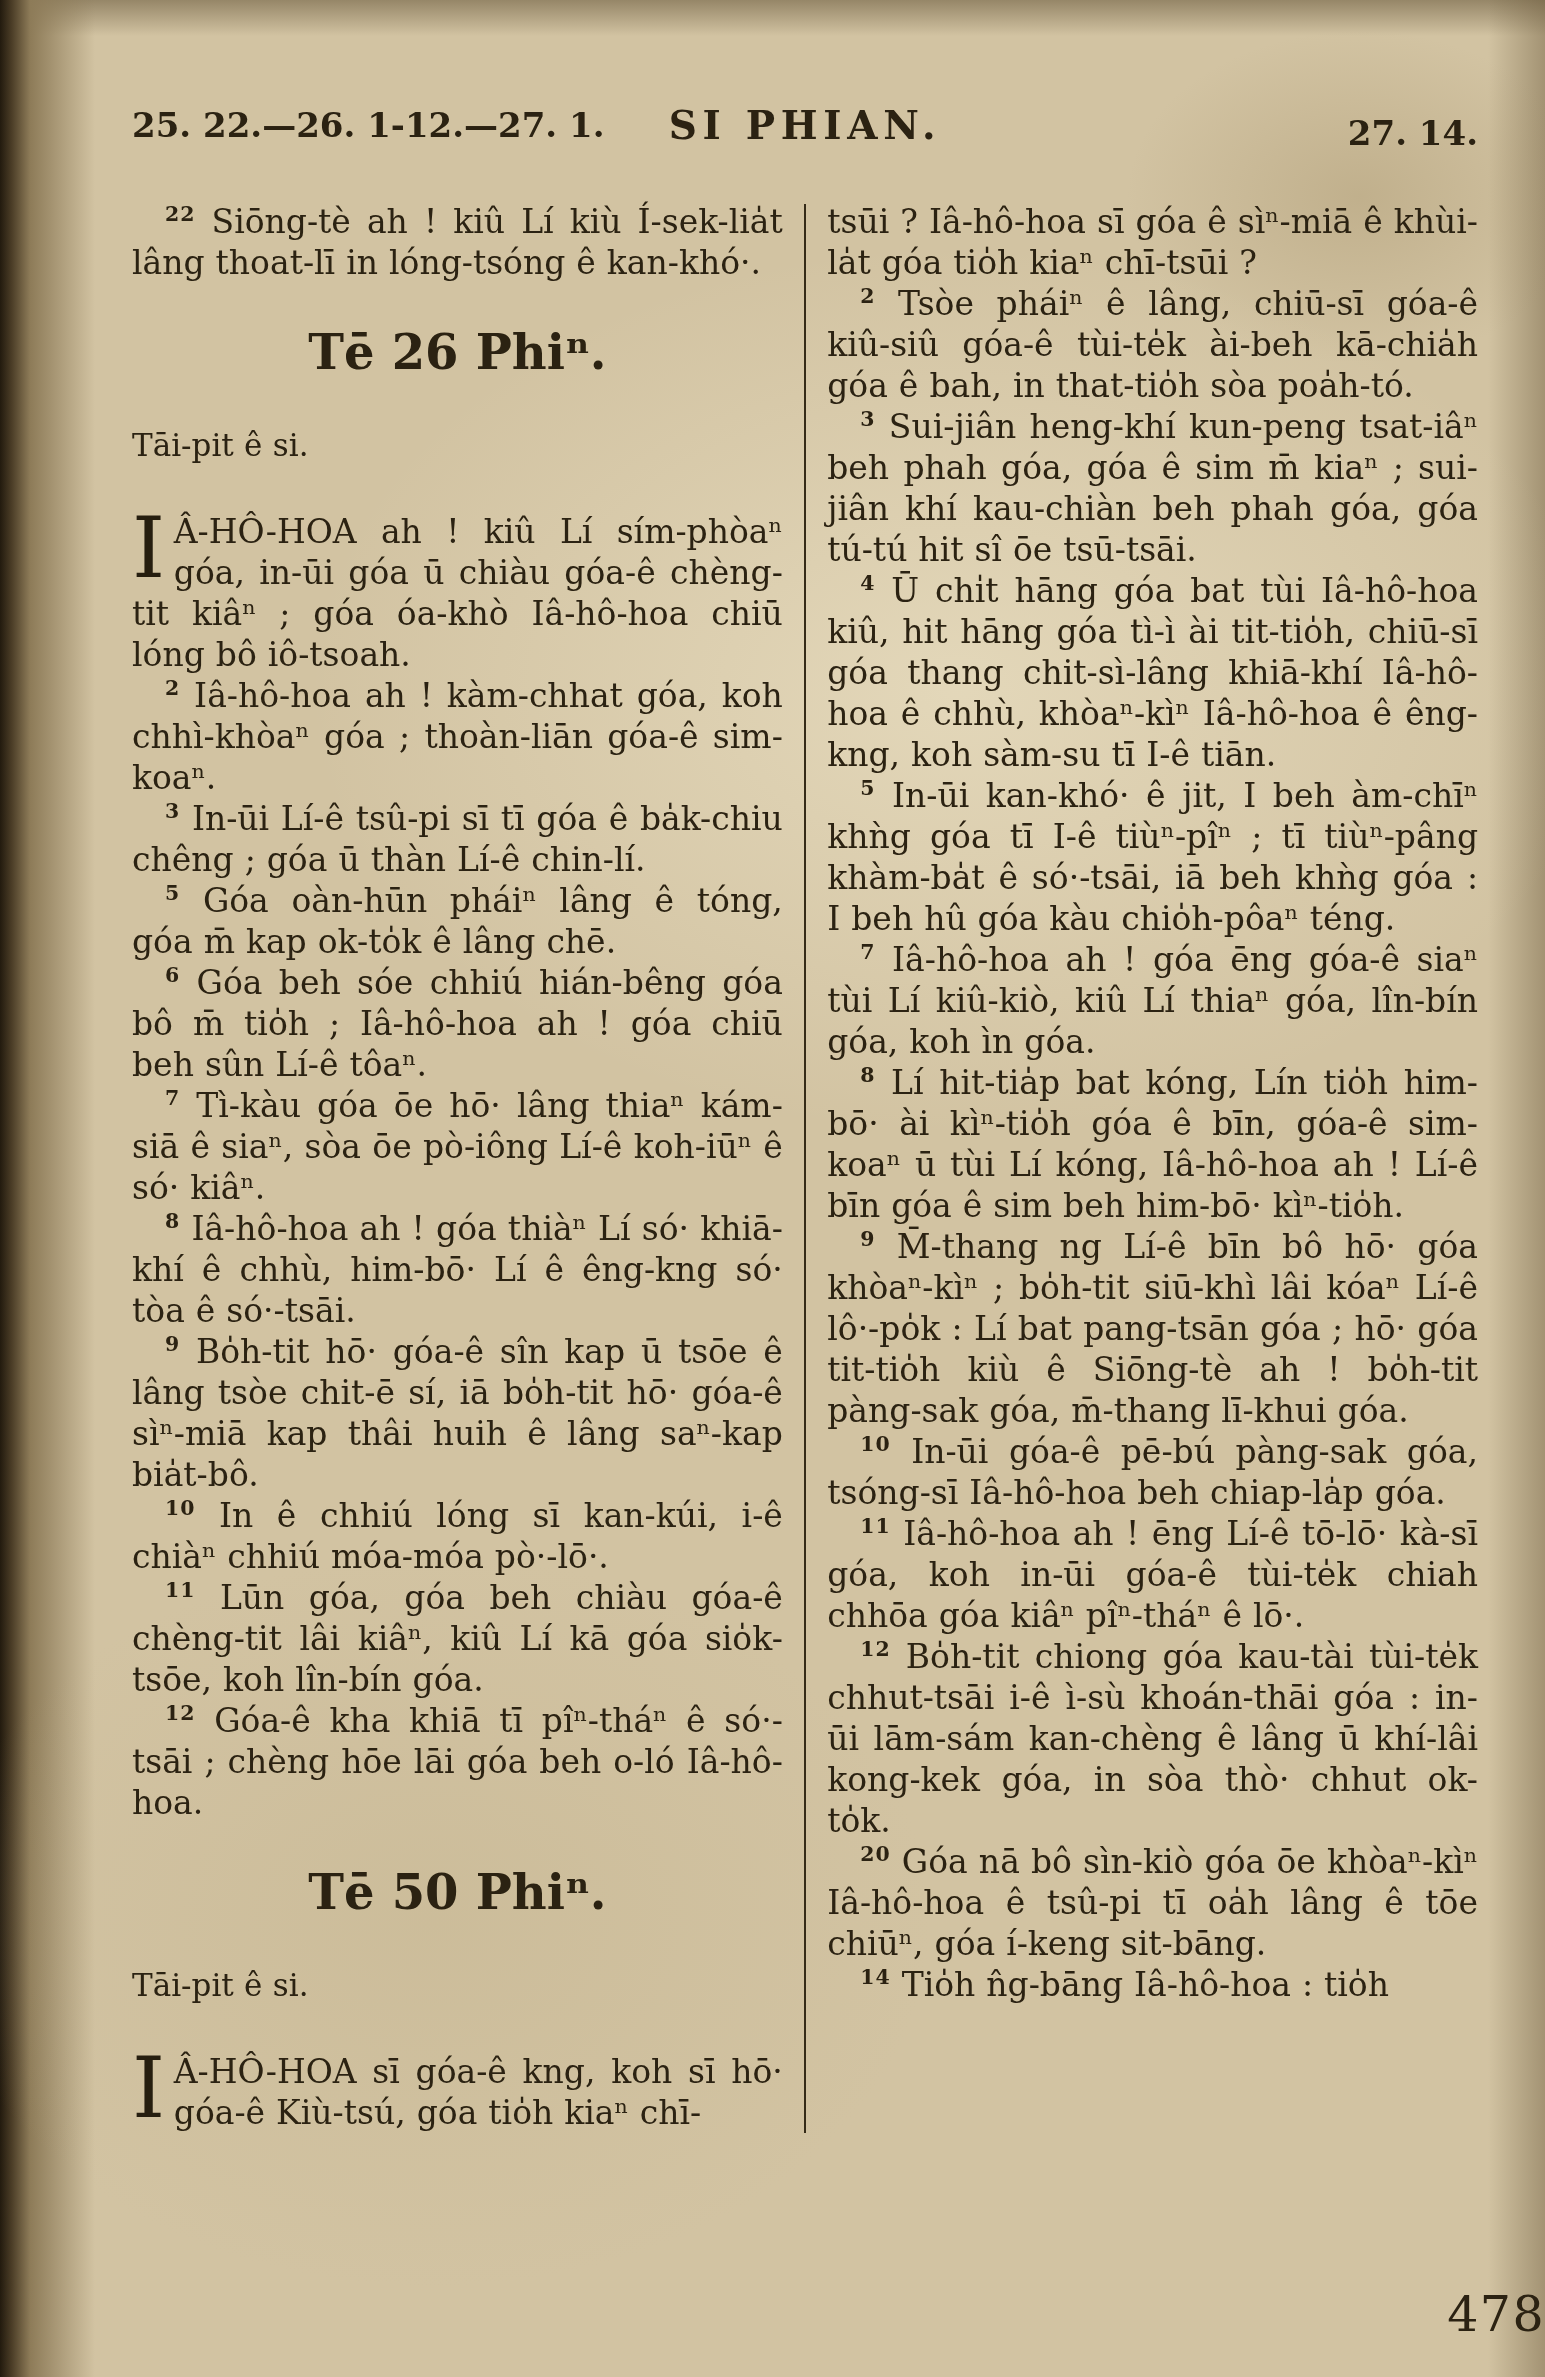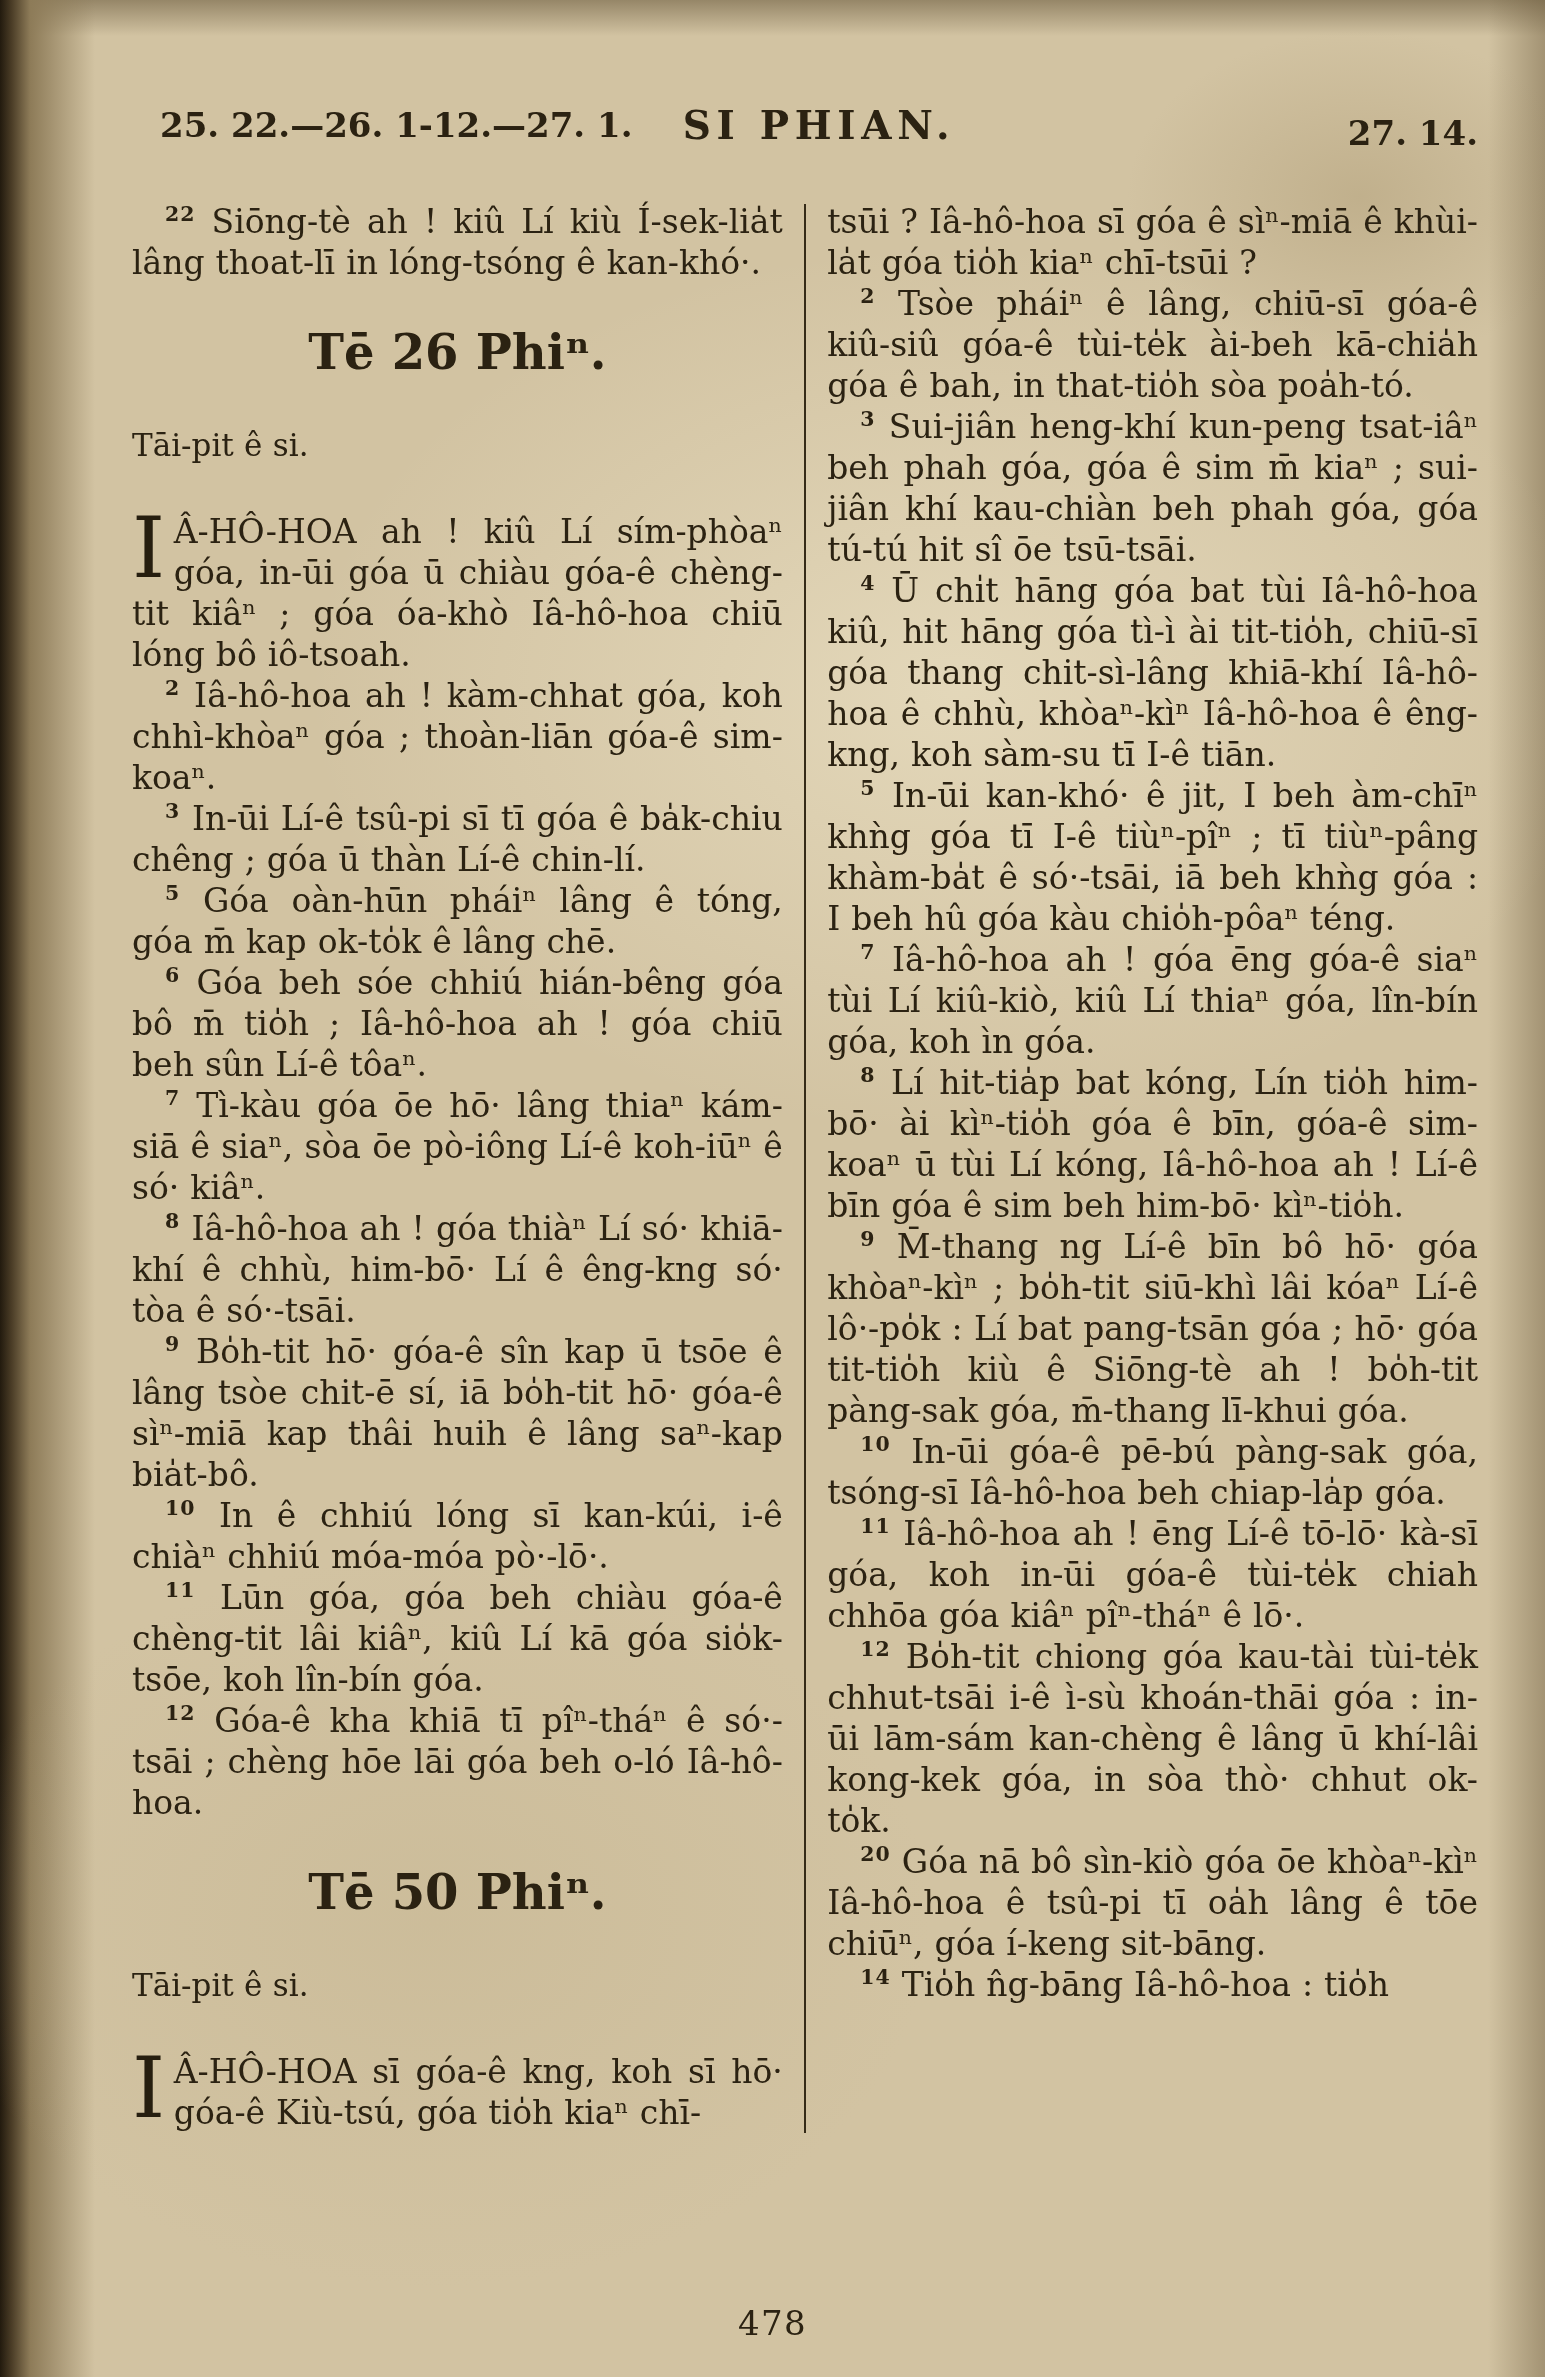--- a/index.html
+++ b/index.html
@@ -24,21 +24,20 @@
       linear-gradient(180deg, rgba(90,74,46,0.5) 0px, rgba(90,74,46,0) 36px),
       linear-gradient(0deg, rgba(90,74,46,0.45) 0px, rgba(90,74,46,0) 48px),
       #d2c3a2;
   }
   .running-head {
     position: relative;
     height: 48px;
     font-weight: bold;
     font-size: 34px;
     white-space: nowrap;
-    margin-left: 28px;
   }
   .rh-left  { position: absolute; left: 0; top: 0; }
   .rh-center{ position: absolute; left: 50%; top: -2.9px; transform: translateX(-50%);
               font-size: 39px; letter-spacing: 5.7px; }
   .rh-right { position: absolute; right: 0; top: 8px; }
 
   .columns { display: flex; margin-top: 48px; }
   .column {
     flex: 1 1 0;
     font-size: 33px;
@@ -83,22 +82,22 @@
     float: left;
     font-size: 84px;
     line-height: 71px;
     padding: 1.9px 8.6px 0 0;
     color: #261e0f;
   }
   .page-footer {
     position: absolute;
     left: 0; right: 0;
     bottom: 120px;
-    text-align: center;
-    font-size: 34px;
+    text-align: right;
+    font-size: 49px;
     letter-spacing: 1.4px;
     color: #2b2212;
   }
 </style>
 </head>
 <body>
 
 <div class="paper">
 
   <header class="running-head">

